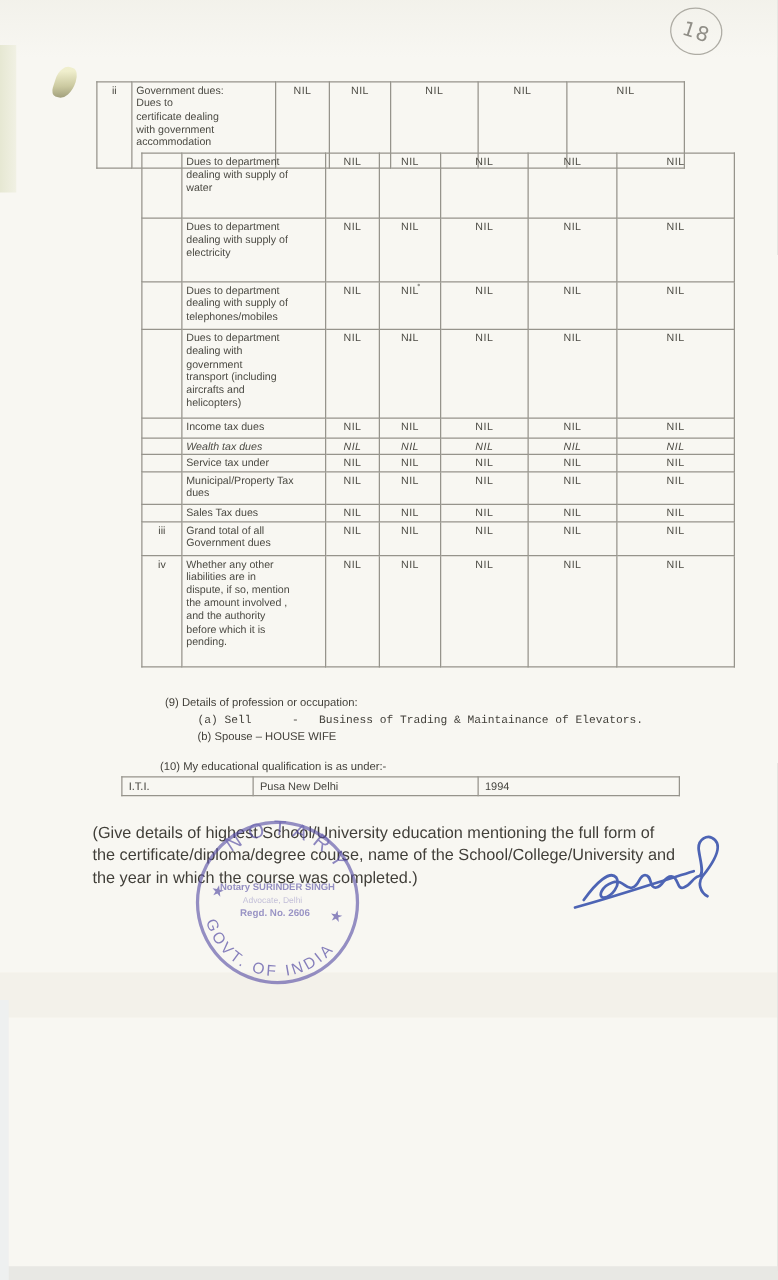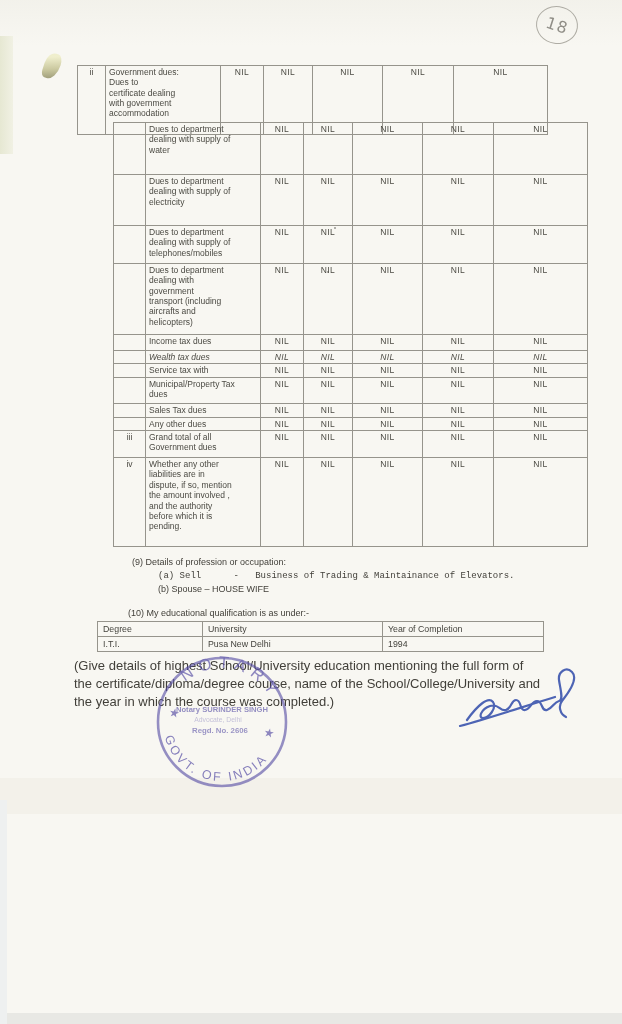--- a/index.html
+++ b/index.html
@@ -170,49 +170,40 @@
           <td class="c-idx"></td>
           <td class="c-desc">Wealth tax dues</td>
           <td class="c-nil">NIL</td>
           <td class="c-nil">NIL</td>
           <td class="c-nil">NIL</td>
           <td class="c-nil">NIL</td>
           <td class="c-nil">NIL</td>
         </tr>
         <tr style="height: 13px;">
           <td class="c-idx"></td>
-          <td class="c-desc">Service tax with</td>
+          <td class="c-desc">Service tax under</td>
           <td class="c-nil">NIL</td>
           <td class="c-nil">NIL</td>
           <td class="c-nil">NIL</td>
           <td class="c-nil">NIL</td>
           <td class="c-nil">NIL</td>
         </tr>
         <tr style="height: 26px;">
           <td class="c-idx"></td>
           <td class="c-desc">Municipal/Property Tax
 dues</td>
           <td class="c-nil">NIL</td>
           <td class="c-nil">NIL</td>
           <td class="c-nil">NIL</td>
           <td class="c-nil">NIL</td>
           <td class="c-nil">NIL</td>
         </tr>
         <tr style="height: 14px;">
           <td class="c-idx"></td>
           <td class="c-desc">Sales Tax dues</td>
-          <td class="c-nil">NIL</td>
-          <td class="c-nil">NIL</td>
-          <td class="c-nil">NIL</td>
-          <td class="c-nil">NIL</td>
-          <td class="c-nil">NIL</td>
-        </tr>
-        <tr style="height: 13px;">
-          <td class="c-idx"></td>
-          <td class="c-desc">Any other dues</td>
           <td class="c-nil">NIL</td>
           <td class="c-nil">NIL</td>
           <td class="c-nil">NIL</td>
           <td class="c-nil">NIL</td>
           <td class="c-nil">NIL</td>
         </tr>
         <tr style="height: 27px;">
           <td class="c-idx">iii</td>
           <td class="c-desc">Grand total of all
 Government dues</td>
@@ -247,25 +238,20 @@
   <div class="t" style="left:80px;top:608px;">(10) My educational qualification is as under:-</div>
 
   <table class="edu">
     <colgroup>
         <col style="width:105px">
         <col style="width:180px">
         <col style="width:161px">
       </colgroup>
     <tbody>
       <tr>
-        <td>Degree</td>
-        <td>University</td>
-        <td>Year of Completion</td>
-      </tr>
-      <tr>
         <td>I.T.I.</td>
         <td>Pusa New Delhi</td>
         <td>1994</td>
       </tr>
     </tbody>
   </table>
 
   <div class="note">(Give details of highest School/University education mentioning the full form of the certificate/diploma/degree course, name of the School/College/University  and the year in which the course was completed.)</div>
 
   <svg class="stamp" viewBox="0 0 140 140">

